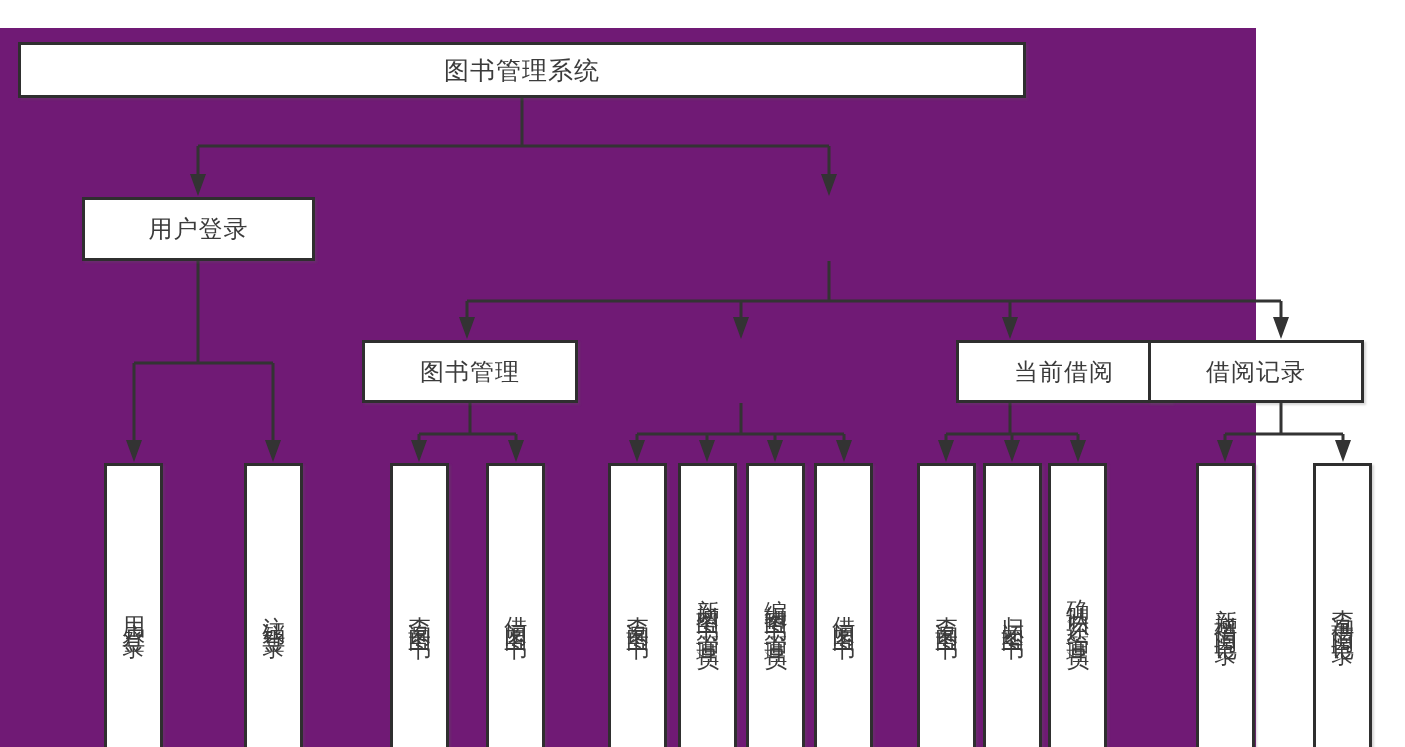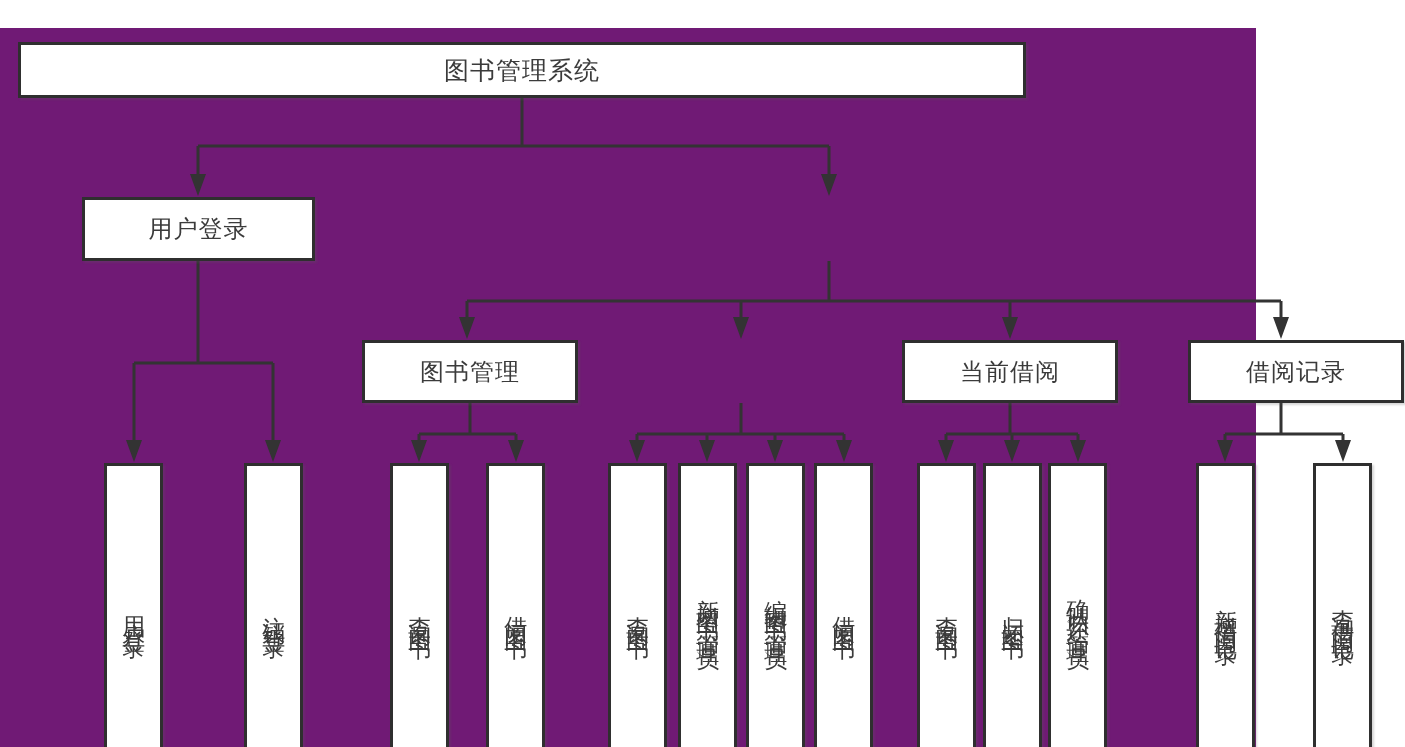--- a/index.html
+++ b/index.html
@@ -76,24 +76,24 @@
     <span>图书管理系统</span>
   </div>
 
   <div class="node hbox" style="left:82px; top:169px; width:233px; height:64px;">
     <span>用户登录</span>
   </div>
 
   <div class="node hbox" style="left:362px; top:312px; width:216px; height:63px;">
     <span>图书管理</span>
   </div>
-  <div class="node hbox" style="left:902px; top:312px; width:216px; height:63px;">
+  <div class="node hbox" style="left:956px; top:312px; width:216px; height:63px;">
     <span>当前借阅</span>
   </div>
-  <div class="node hbox" style="left:1188px; top:312px; width:216px; height:63px;">
+  <div class="node hbox" style="left:1148px; top:312px; width:216px; height:63px;">
     <span>借阅记录</span>
   </div>
 
   <div class="node vbox" style="left:104px;">
     <span class="vtext">用户登录</span>
   </div>
   <div class="node vbox" style="left:244px;">
     <span class="vtext">注销登录</span>
   </div>
 

